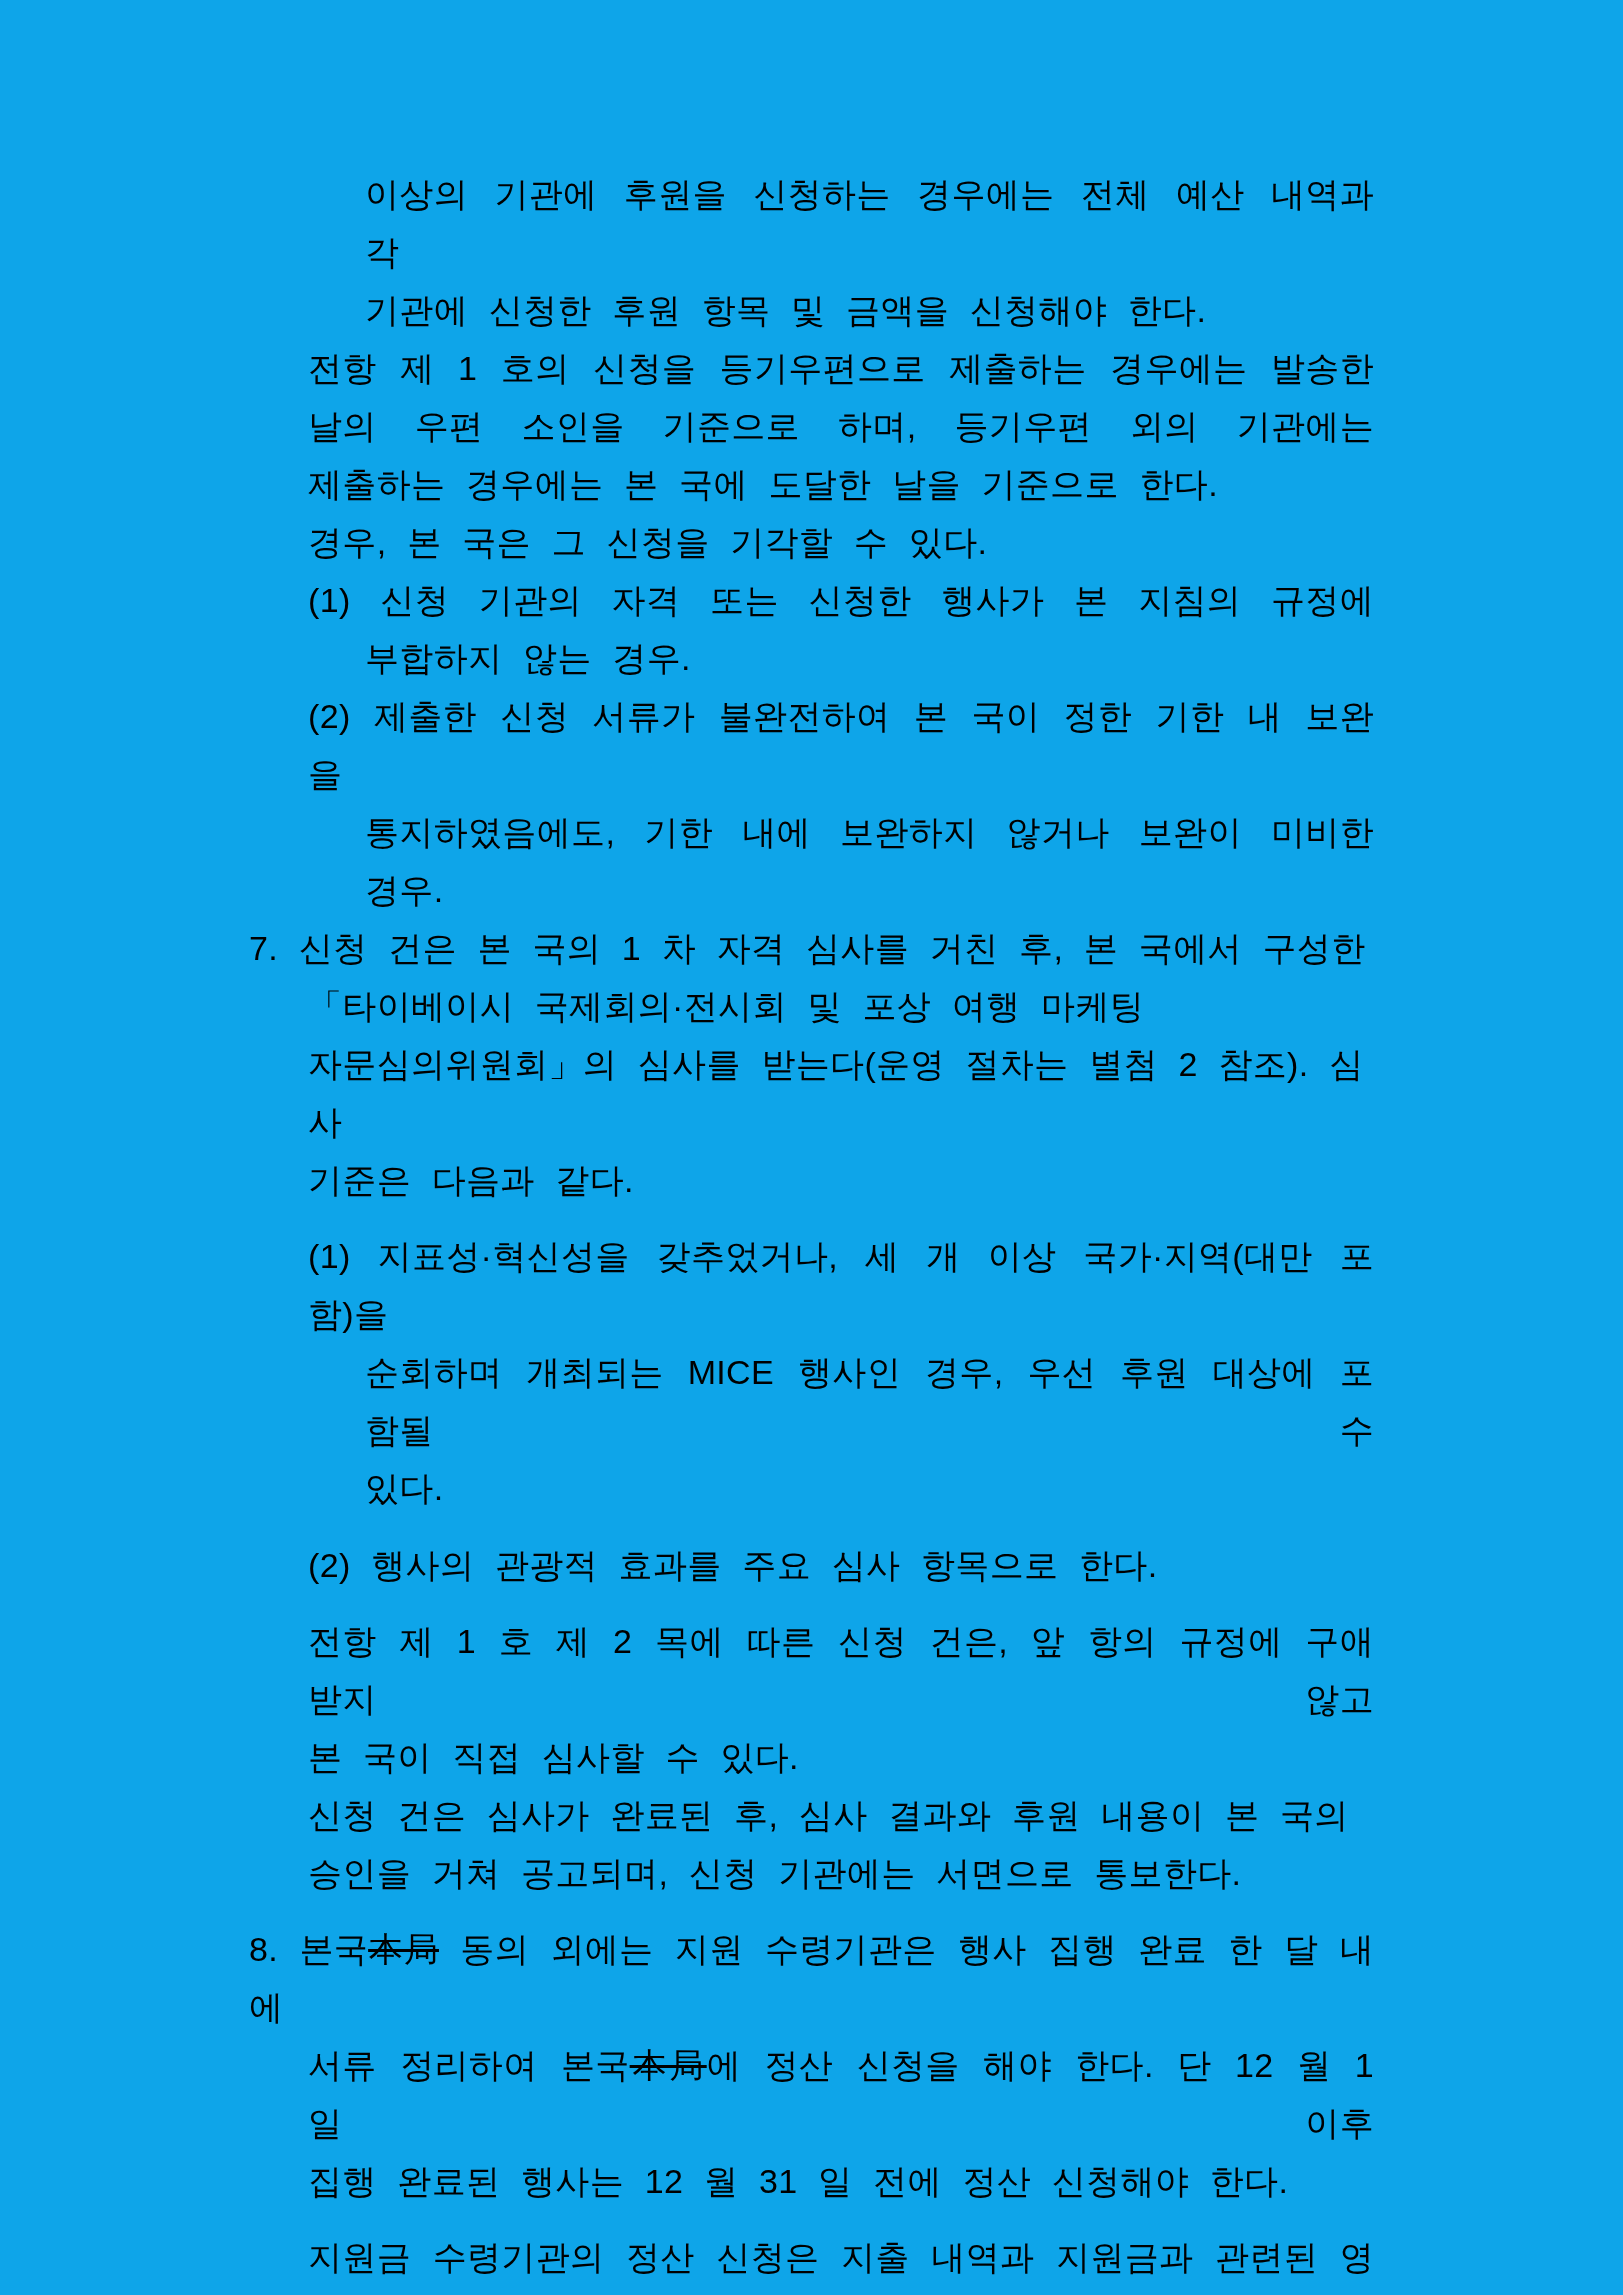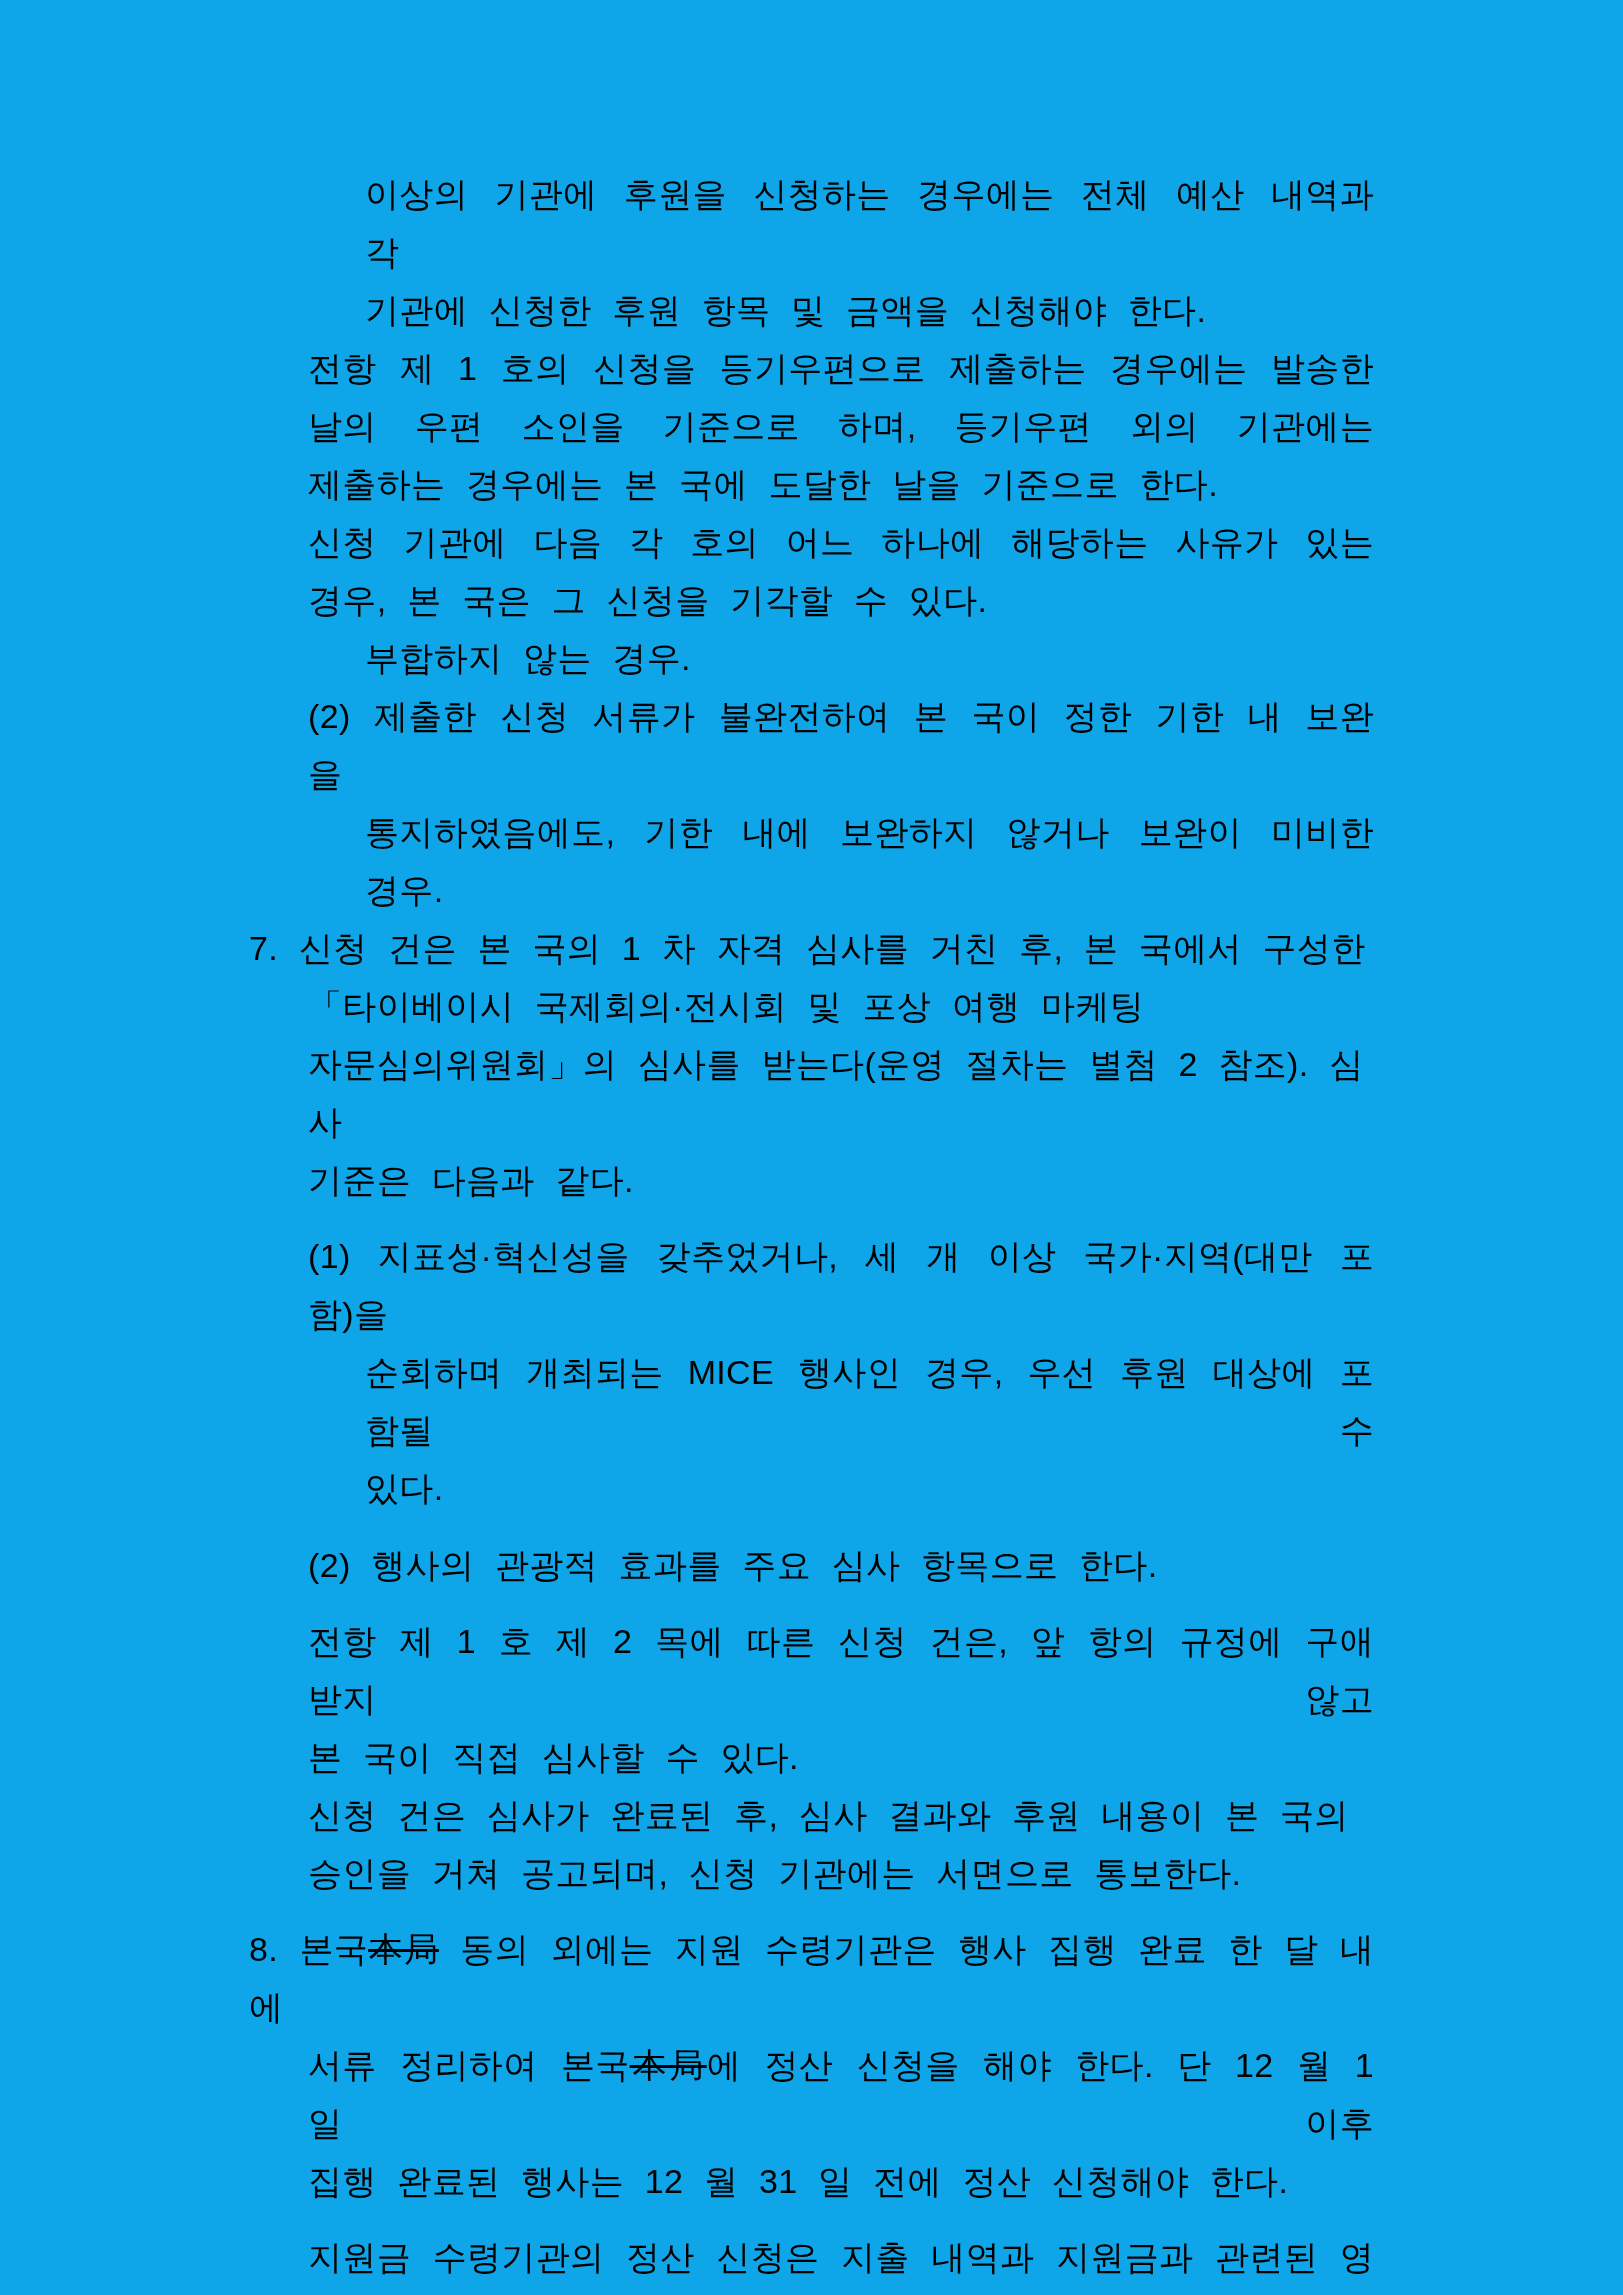--- a/index.html
+++ b/index.html
@@ -45,22 +45,22 @@
 </head>
 <body>
 
 <div class="page">
   <div class="doc-body" id="doc-body">
       <div class="line ind-2 justify"><span class="">이상의 기관에 후원을 신청하는 경우에는 전체 예산 내역과 각</span></div>
       <div class="line ind-2"><span class="">기관에 신청한 후원 항목 및 금액을 신청해야 한다.</span></div>
       <div class="line ind-1 justify"><span class="">전항 제 1 호의 신청을 등기우편으로 제출하는 경우에는 발송한</span></div>
       <div class="line ind-1 justify"><span class="">날의 우편 소인을 기준으로 하며, 등기우편 외의 기관에는</span></div>
       <div class="line ind-1"><span class="">제출하는 경우에는 본 국에 도달한 날을 기준으로 한다.</span></div>
-      <div class="line ind-1 justify"><span class="">신청 기관에 다음 각 호의 어느 하나에 해당하는 사유가 있는</span></div>
       <div class="line ind-1"><span class="">경우, 본 국은 그 신청을 기각할 수 있다.</span></div>
+      <div class="line ind-1 justify"><span class="">(1) 신청 기관의 자격 또는 신청한 행사가 본 지침의 규정에</span></div>
       <div class="line ind-2"><span class="">부합하지 않는 경우.</span></div>
       <div class="line ind-1 justify"><span class="">(2) 제출한 신청 서류가 불완전하여 본 국이 정한 기한 내 보완을</span></div>
       <div class="line ind-2 justify"><span class="">통지하였음에도, 기한 내에 보완하지 않거나 보완이 미비한</span></div>
       <div class="line ind-2"><span class="">경우.</span></div>
       <div class="line ind-0"><span class="">7. 신청 건은 본 국의 1 차 자격 심사를 거친 후, 본 국에서 구성한</span></div>
       <div class="line ind-1"><span class="">「타이베이시 국제회의·전시회 및 포상 여행 마케팅</span></div>
       <div class="line ind-1"><span class="">자문심의위원회」의 심사를 받는다(운영 절차는 별첨 2 참조). 심사</span></div>
       <div class="line ind-1"><span class="">기준은 다음과 같다.</span></div>
       <div class="line ind-1 justify gap"><span class="">(1) 지표성·혁신성을 갖추었거나, 세 개 이상 국가·지역(대만 포함)을</span></div>
       <div class="line ind-2 justify"><span class="">순회하며 개최되는 MICE 행사인 경우, 우선 후원 대상에 포함될 수</span></div>

